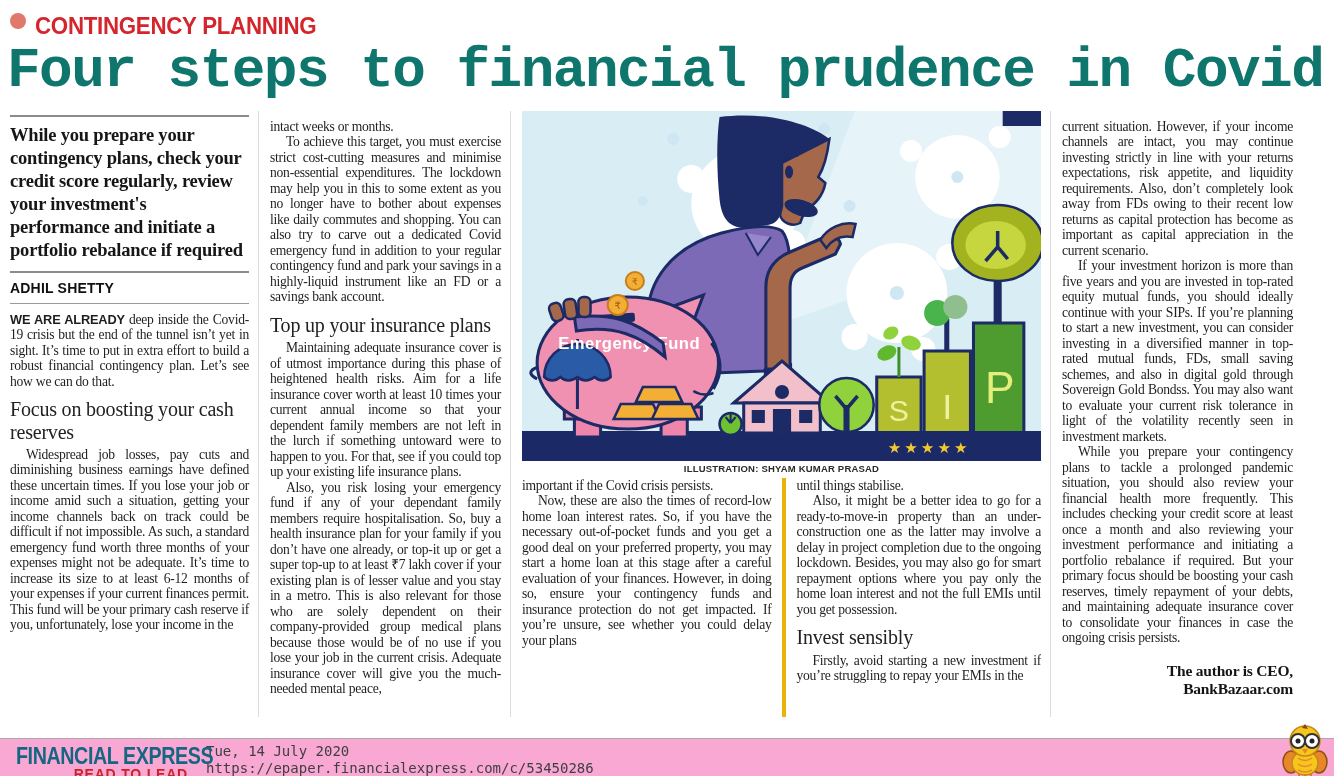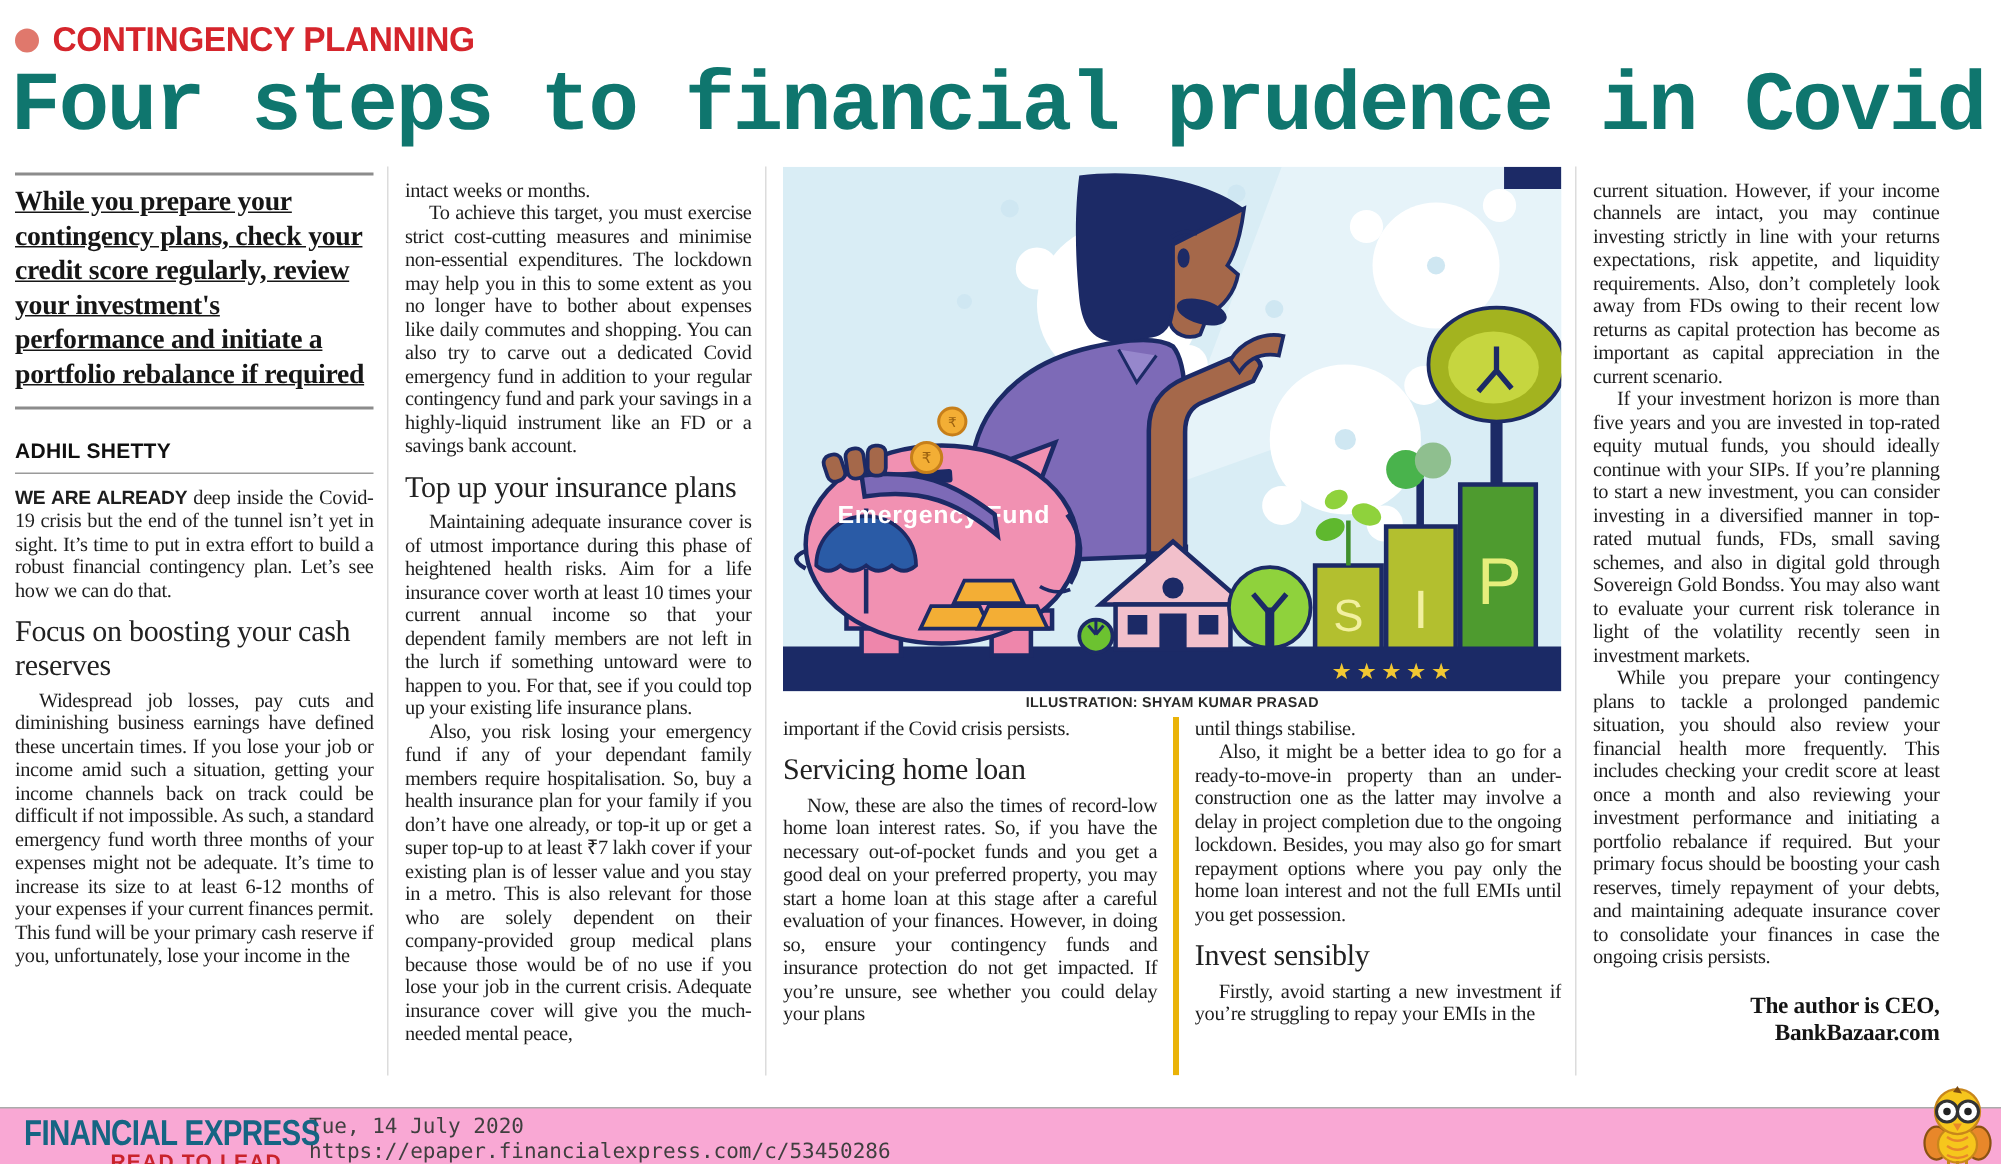--- a/index.html
+++ b/index.html
@@ -2,21 +2,21 @@
 <html><head>
 <meta charset="utf-8">
 <style>
   * { margin:0; padding:0; box-sizing:border-box; }
   html,body { background:#e8e8e8; }
   #page {
     position:relative; width:1334px; height:776px; background:#ffffff;
     overflow:hidden; font-family:"Liberation Serif", serif; color:#1f1f1f;
   }
   
-  .kicker-row { display:flex; align-items:center; margin:13px 0 0 10px; }
+  .kicker-row { display:flex; align-items:flex-start; margin:13px 0 0 10px; }
   .kicker-dot { width:16px; height:16px; border-radius:50%; background:#e0786c; margin-right:9px; }
   .kicker-label {
     font-family:"Liberation Sans", sans-serif; font-weight:700; font-size:23px;
     color:#d5252c; letter-spacing:-0.3px; transform:scaleX(0.97); transform-origin:0 50%;
   }
   .headline {
     font-family:Liberation Mono, monospace; font-weight:700; font-size:56px;
     letter-spacing:-1.5px; line-height:1.03; color:#0f766e;
     margin:3px 0 0 7px; white-space:nowrap; overflow:hidden;
   }
@@ -34,25 +34,25 @@
   .lead-bold { font-family:"Liberation Sans", sans-serif; font-weight:700; font-size:12.8px; letter-spacing:-0.2px; }
   .section-heading {
     font-family:"Liberation Serif", serif; font-weight:400; font-size:20px;
     line-height:1.12; letter-spacing:-0.2px; color:#222; margin:9px 0 4px;
   }
   
   .rule { border-top:2px solid #8c8c8c; }
   .rule-thin { border-top:1.5px solid #9a9a9a; }
   .standfirst {
     font-weight:700; font-size:18.5px; line-height:23px; letter-spacing:-0.2px;
-    color:#161616; padding:7px 0 9px;text-decoration:underline;
+    color:#161616; padding:7px 0 9px;
   }
   .byline {
     font-family:"Liberation Sans", sans-serif; font-weight:700; font-size:14px;
-    letter-spacing:0.2px; color:#101010; padding:19px 0 7px;
+    letter-spacing:0.2px; color:#101010; padding:7px 0 7px;
   }
   
   .illustration-wrap { position:relative; width:100%; height:350px; overflow:hidden; }
   .illustration-wrap svg { display:block; width:100%; height:100%; }
   .illo-credit {
     font-family:"Liberation Sans", sans-serif; font-weight:700; font-size:9.5px;
     color:#2a2a2a; text-align:center; letter-spacing:0.2px; margin:2px 0 4px;
   }
   .mid-cols { display:flex; flex:1; overflow:hidden; }
   .mid-col { width:50%; overflow:hidden; }
@@ -251,21 +251,20 @@
           </g>
 
           <text x="404" y="342" text-anchor="middle" font-size="15" letter-spacing="3" fill="#f2c832" font-family="DejaVu Sans, sans-serif">★★★★★</text>
         </svg>
       </div>
       <div class="illo-credit">ILLUSTRATION: SHYAM KUMAR PRASAD</div>
 
       <div class="mid-cols">
         <div class="mid-col mid-col-a">
           <p class="body">important if the Covid crisis persists.</p>
-          <h3 class="section-heading">Servicing home loan</h3>
           <p class="body indent">Now, these are also the times of record-low home loan interest rates. So, if you have the necessary out-of-pocket funds and you get a good deal on your preferred property, you may start a home loan at this stage after a careful evaluation of your finances. However, in doing so, ensure your contingency funds and insurance protection do not get impacted. If you’re unsure, see whether you could delay your plans</p>
         </div>
         <div class="mid-col mid-col-b">
           <p class="body">until things stabilise.</p>
           <p class="body indent">Also, it might be a better idea to go for a ready-to-move-in property than an under-construction one as the latter may involve a delay in project completion due to the ongoing lockdown. Besides, you may also go for smart repayment options where you pay only the home loan interest and not the full EMIs until you get possession.</p>
           <h3 class="section-heading">Invest sensibly</h3>
           <p class="body indent">Firstly, avoid starting a new investment if you’re struggling to repay your EMIs in the</p>
         </div>
       </div>
     </div>

